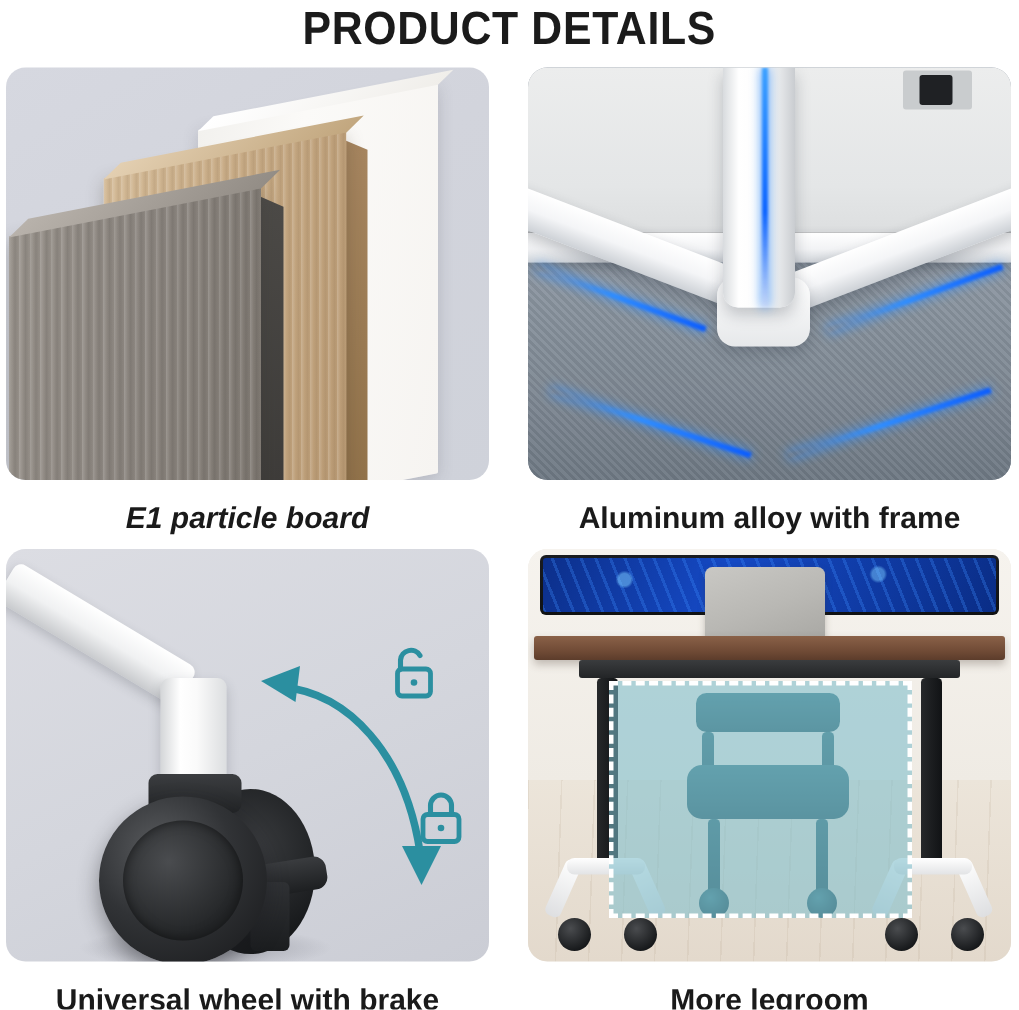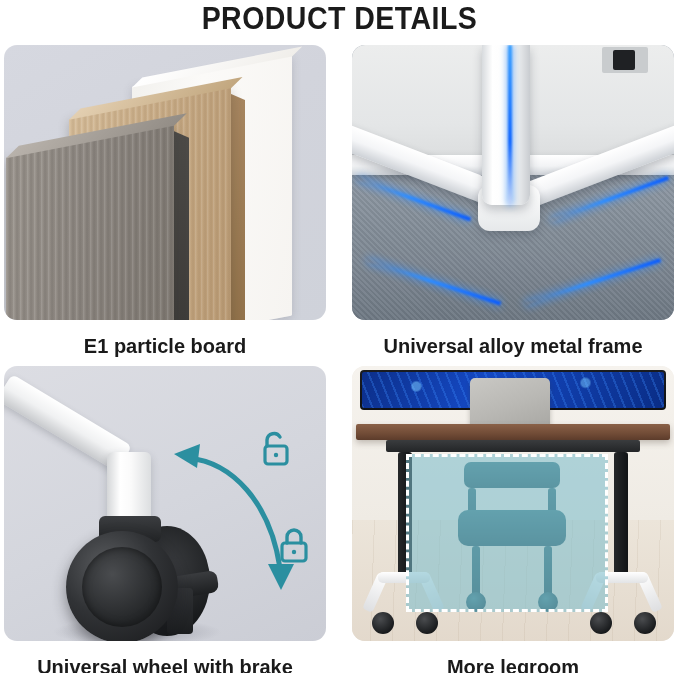--- a/index.html
+++ b/index.html
@@ -43,21 +43,21 @@
     position: absolute;
     top: 45px;
     left: 4px;
     width: 671px;
     height: 625px;
   }
   .cell {
     position: absolute;
     width: 322px;
   }
-  .cell.c1 { left: 0px;   top: 0px; }
+  .cell.c1 { left: 0px;   top: 0px; font-style: italic; }
   .cell.c2 { left: 348px; top: 0px; }
   .cell.c3 { left: 0px;   top: 321px; }
   .cell.c4 { left: 348px; top: 321px; }
 
   .photo {
     position: relative;
     width: 322px;
     height: 275px;
     border-radius: 13px;
     overflow: hidden;
@@ -514,21 +514,21 @@
         <div class="f-glow-line gl-2"></div>
         <div class="f-leg left"></div>
         <div class="f-leg right"></div>
         <div class="f-glow-line gl-3"></div>
         <div class="f-glow-line gl-4"></div>
         <div class="f-joint"></div>
         <div class="f-column">
           <div class="glow"></div>
         </div>
       </div>
-      <div class="caption">Universal alloy metal frame</div>
+      <div class="caption">Aluminum alloy with frame</div>
     </div>
 
     <div class="cell c3">
       <div class="photo p-wheel">
         <div class="w-shadow"></div>
         <div class="w-leg-upper"></div>
         <div class="w-leg-lower"></div>
         <div class="w-tire-back"></div>
         <div class="w-cap"></div>
         <div class="w-brake"></div>

